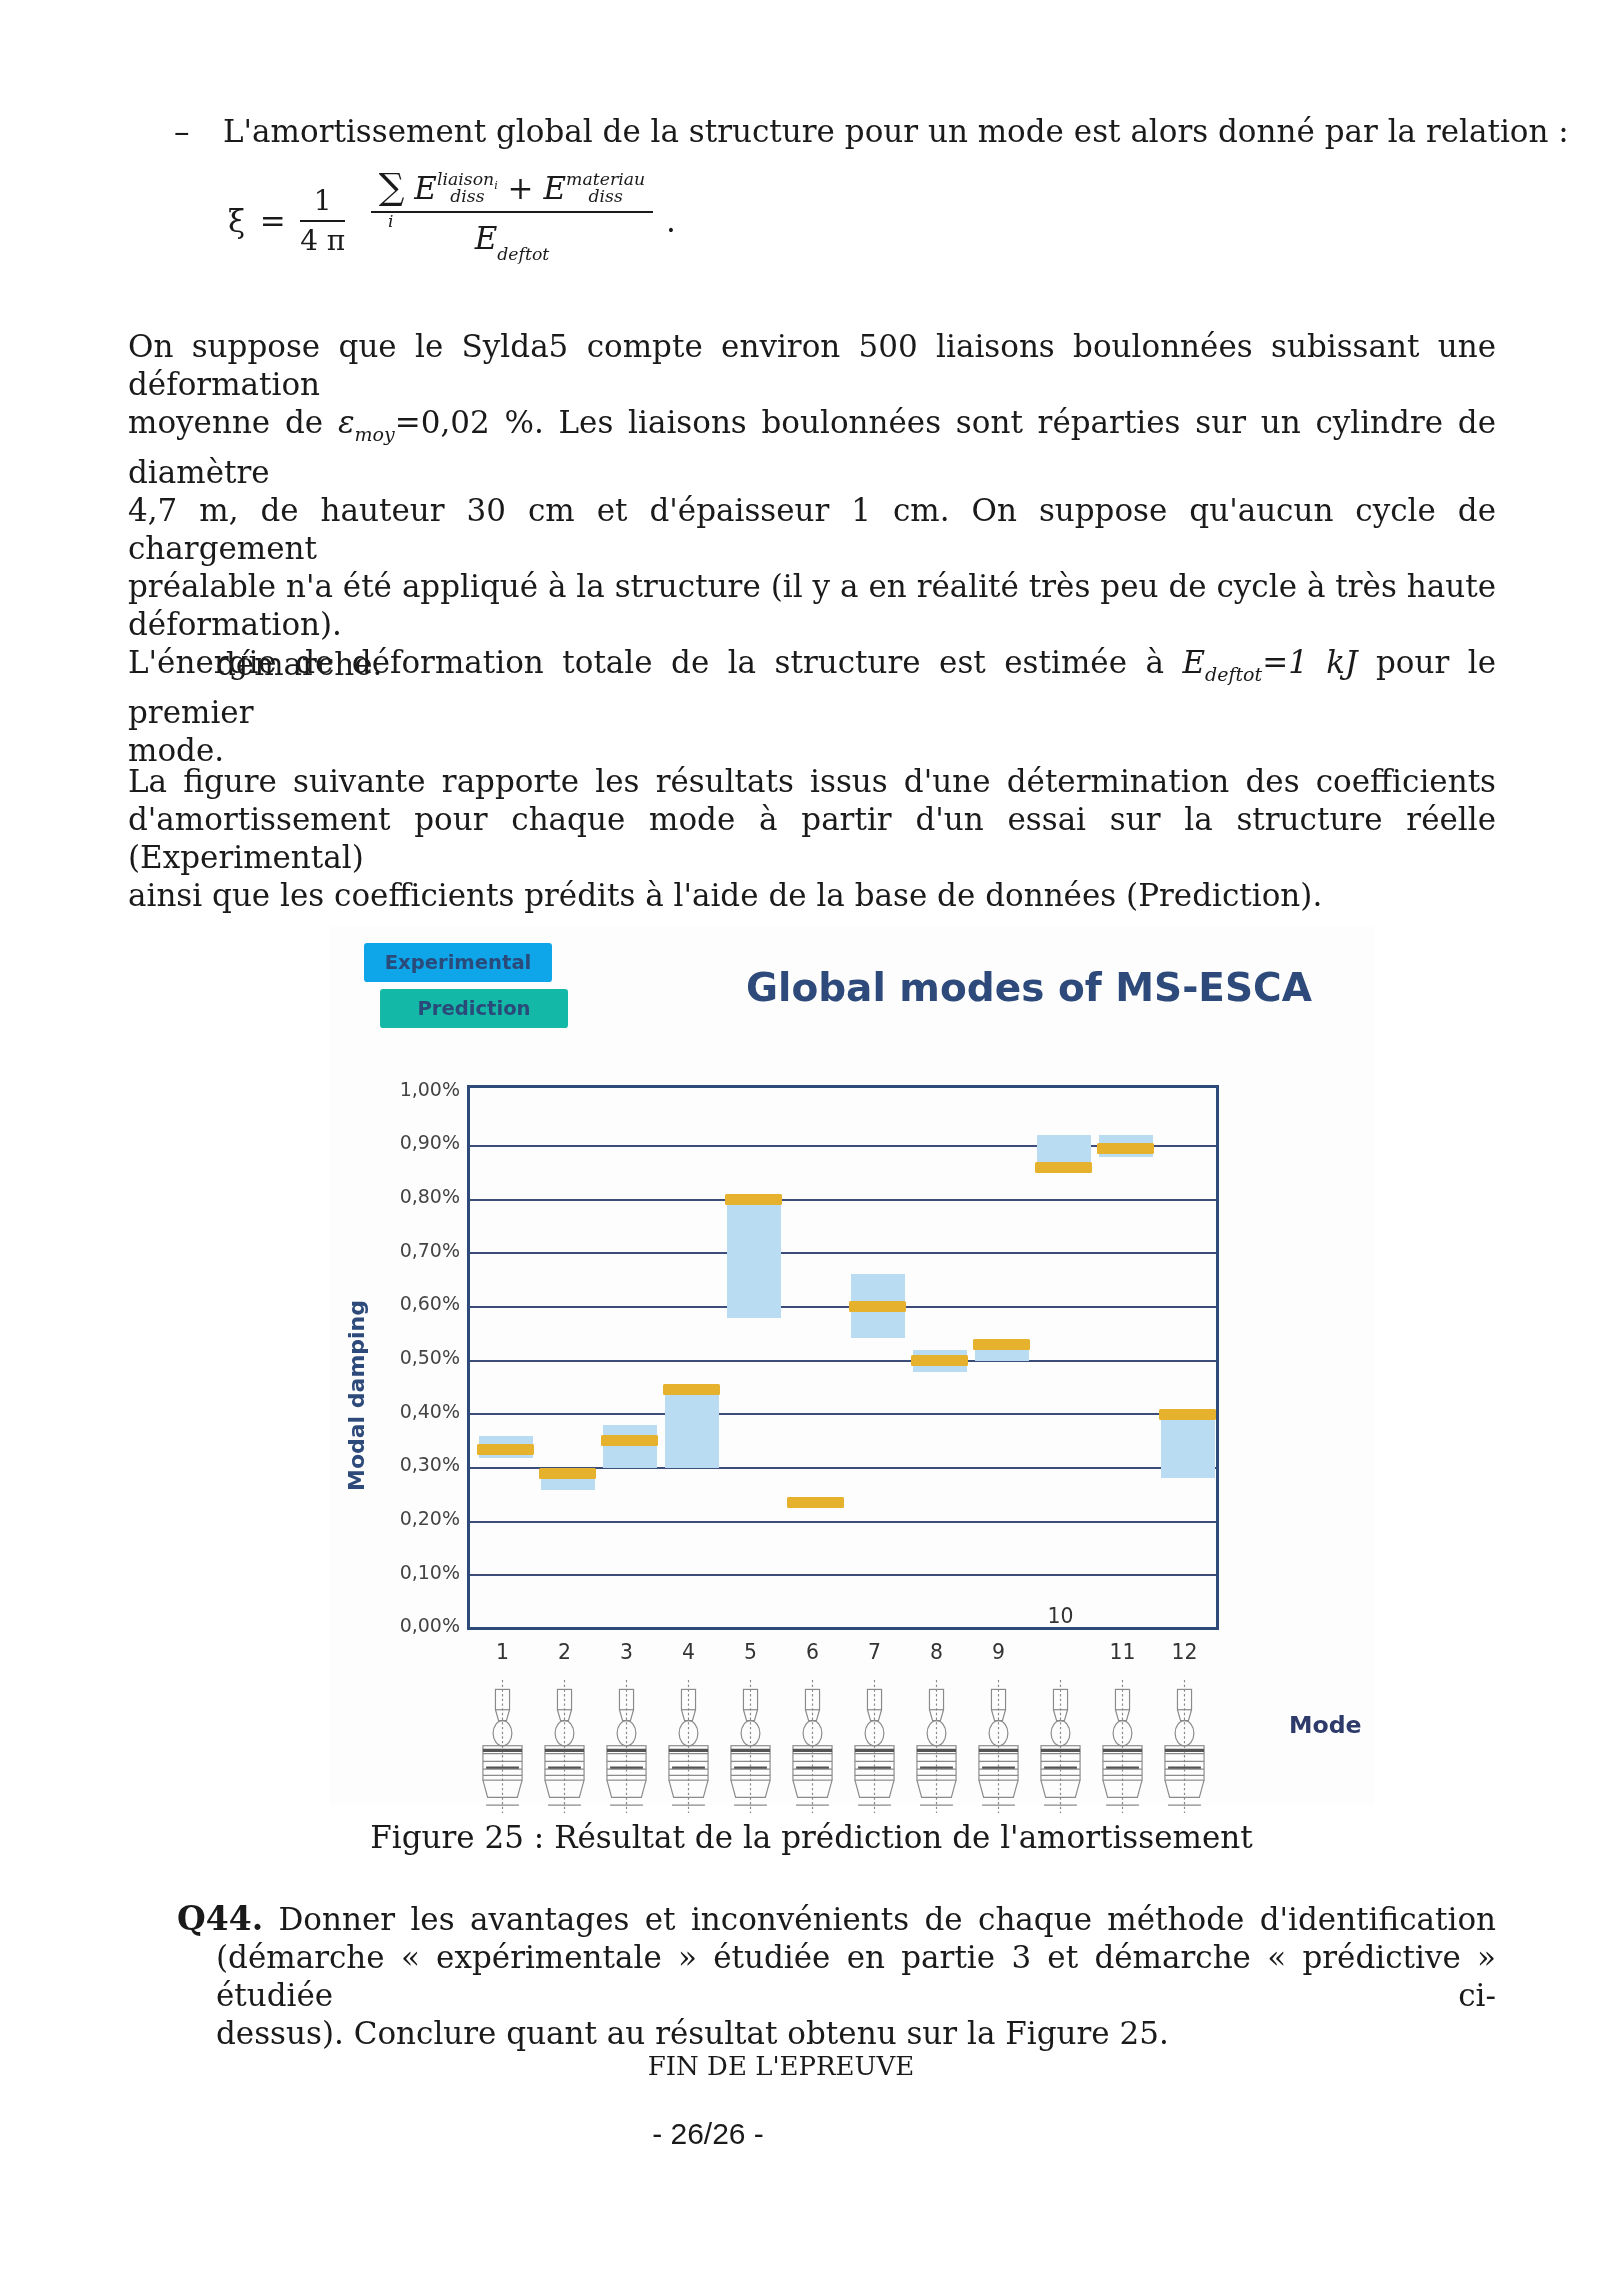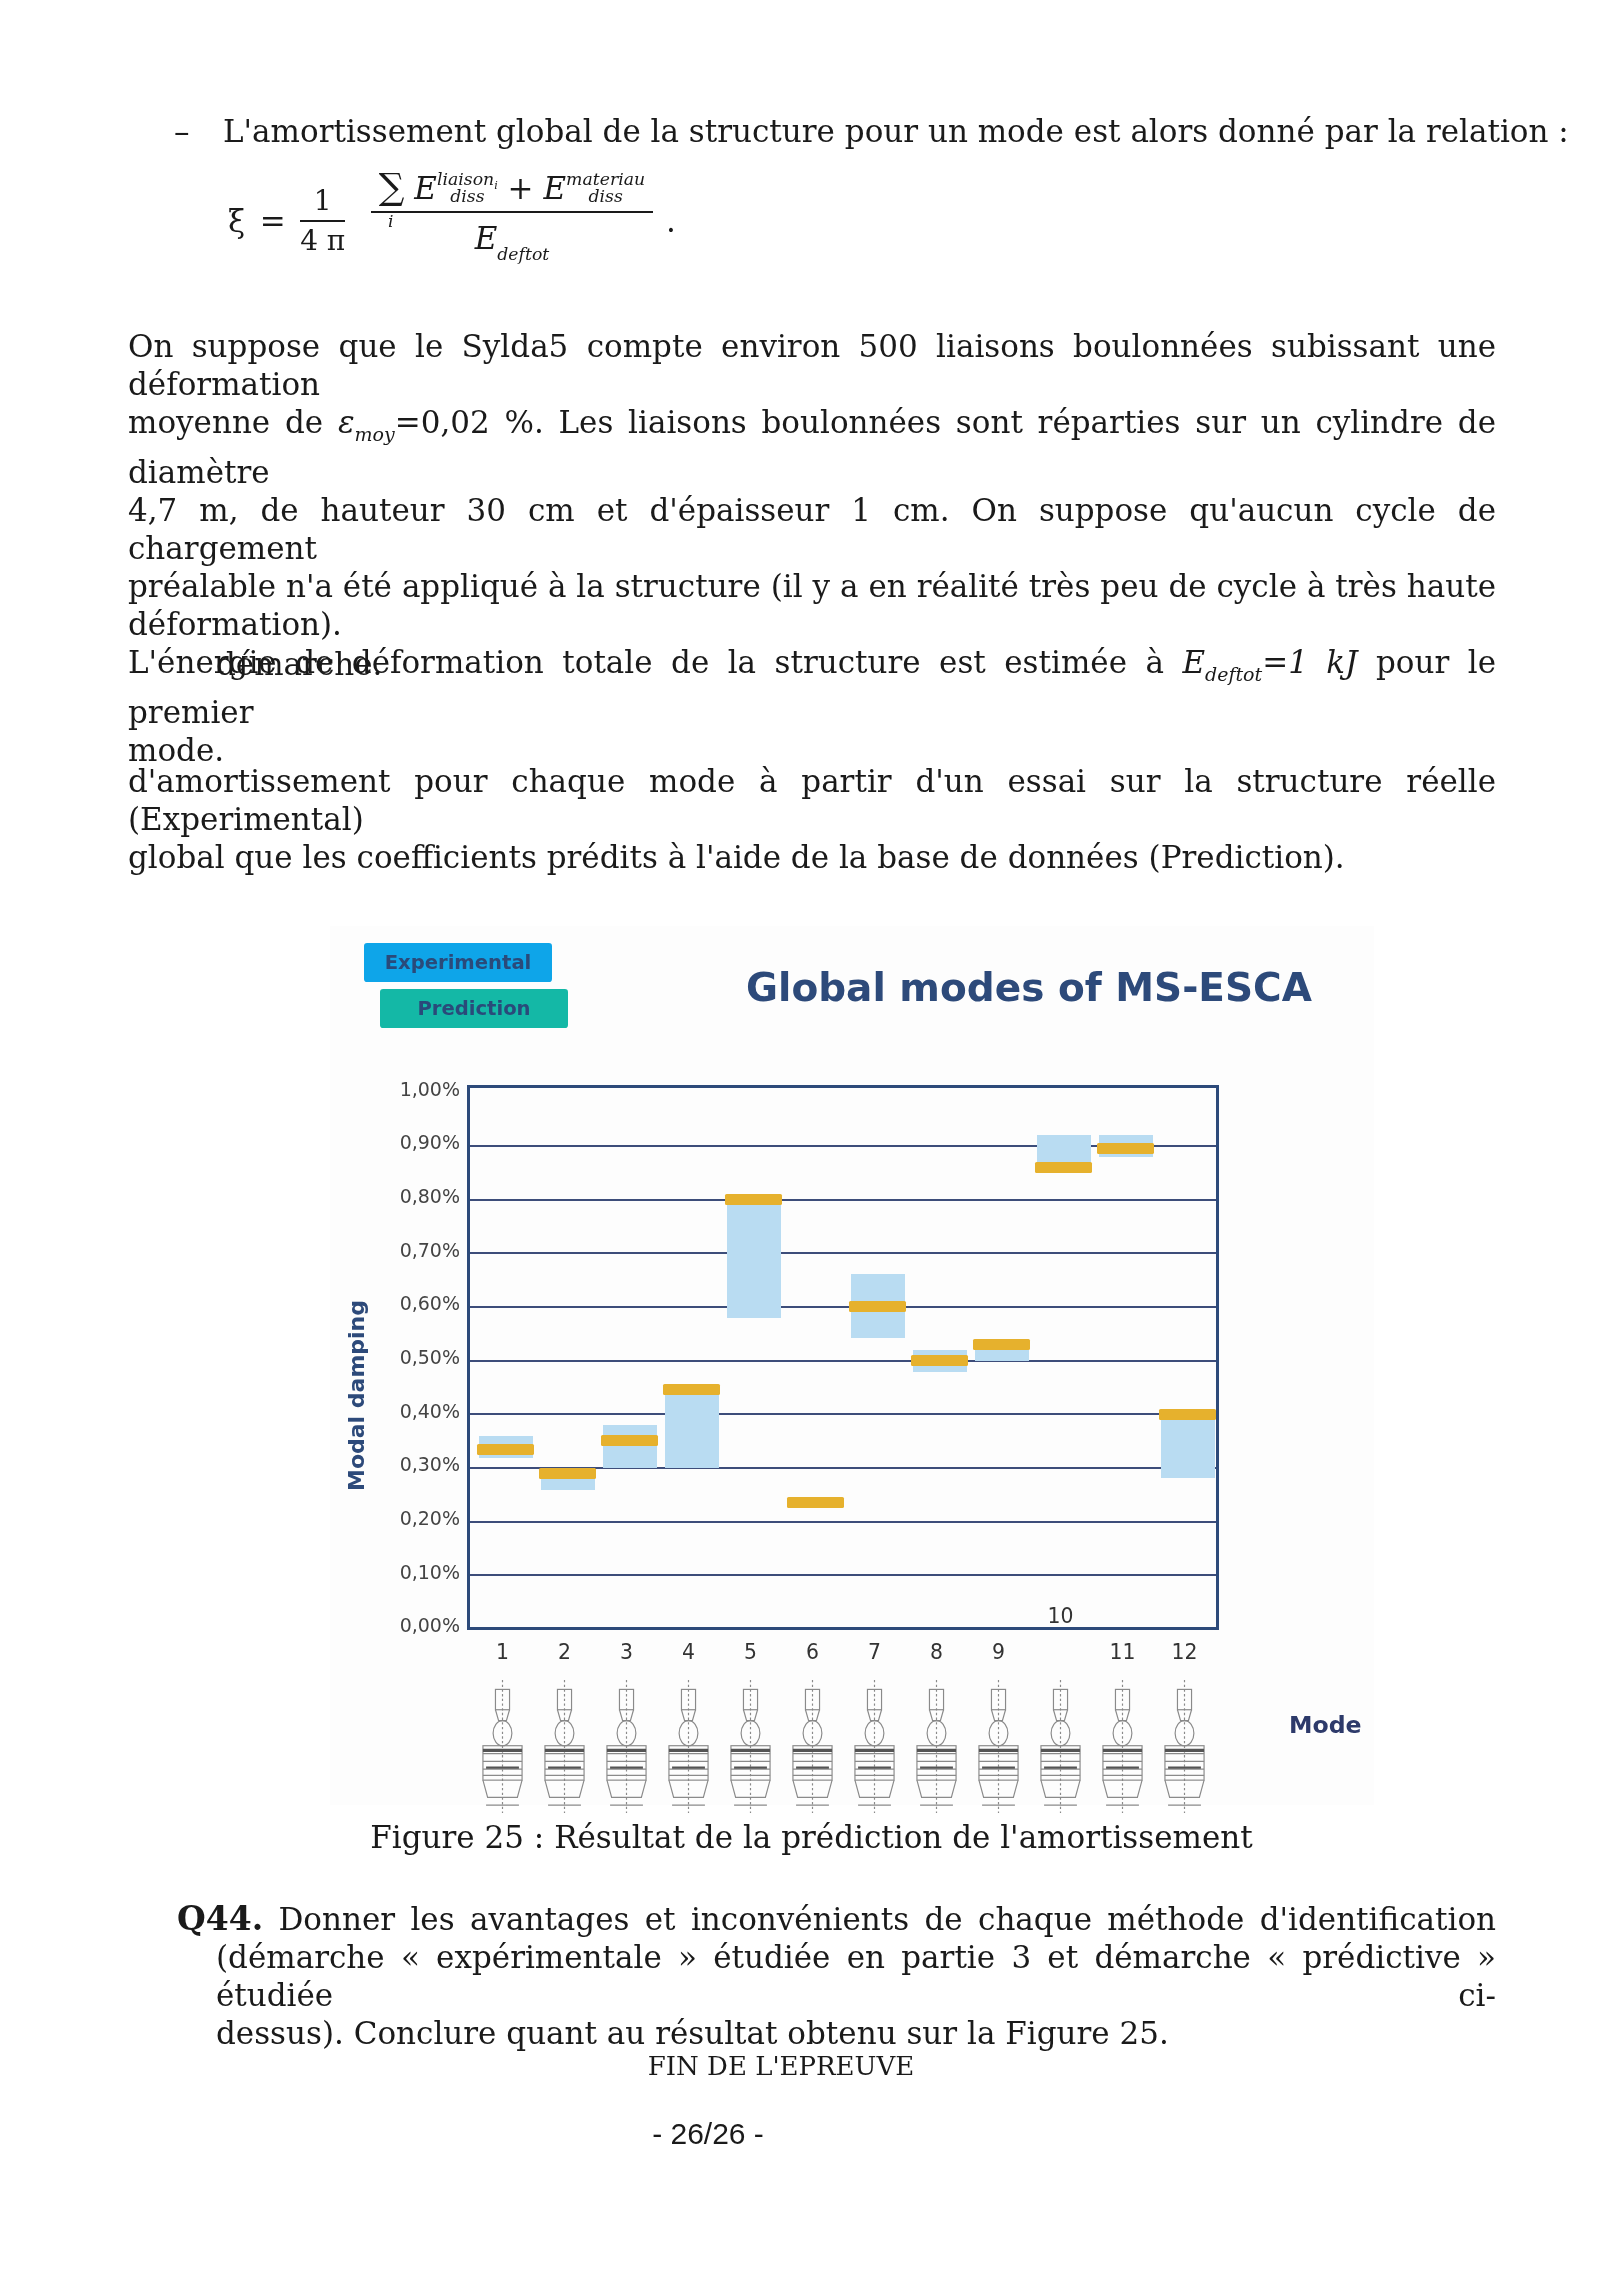--- a/index.html
+++ b/index.html
@@ -78,22 +78,23 @@
   <span style="display:block;">déformation).</span>
   <span class="justline"><span>L'énergie de déformation totale de la structure est estimée à </span><i class="m">E</i><i class="m" style="font-size:19px; vertical-align:-7.9px;">deftot</i><i class="m">=1 kJ</i><span> pour le premier</span></span>
   <span style="display:block;">mode.</span>
 </div>
 
 <div class="abs txt" style="left:177px; top:645px; width:1319px;">
   <span style="display:block; padding-left:39px;">démarche.</span>
 </div>
 
 <div class="abs txt" style="left:128px; top:762px; width:1368px;">
+  <span class="justline">La figure suivante rapporte les résultats issus d'une détermination des coefficients</span>
   <span class="justline">d'amortissement pour chaque mode à partir d'un essai sur la structure réelle (Experimental)</span>
-  <span style="display:block;">global que les coefficients prédits à l'aide de la base de données (Prediction).</span>
+  <span style="display:block;">ainsi que les coefficients prédits à l'aide de la base de données (Prediction).</span>
 </div>
 
 <div class="fig">
   <div class="legend-box" style="left:34px; top:17.3px; background:#0ea5e9;">Experimental</div>
   <div class="legend-box" style="left:50px; top:63px; background:#14b8a6;">Prediction</div>
   <div class="chart-title" style="left:416px; top:39px;">Global modes of MS-ESCA</div>
 
   <div class="yaxis-label" style="left:14px; top:565px;">Modal damping</div>
 
   <div id="yticks">

